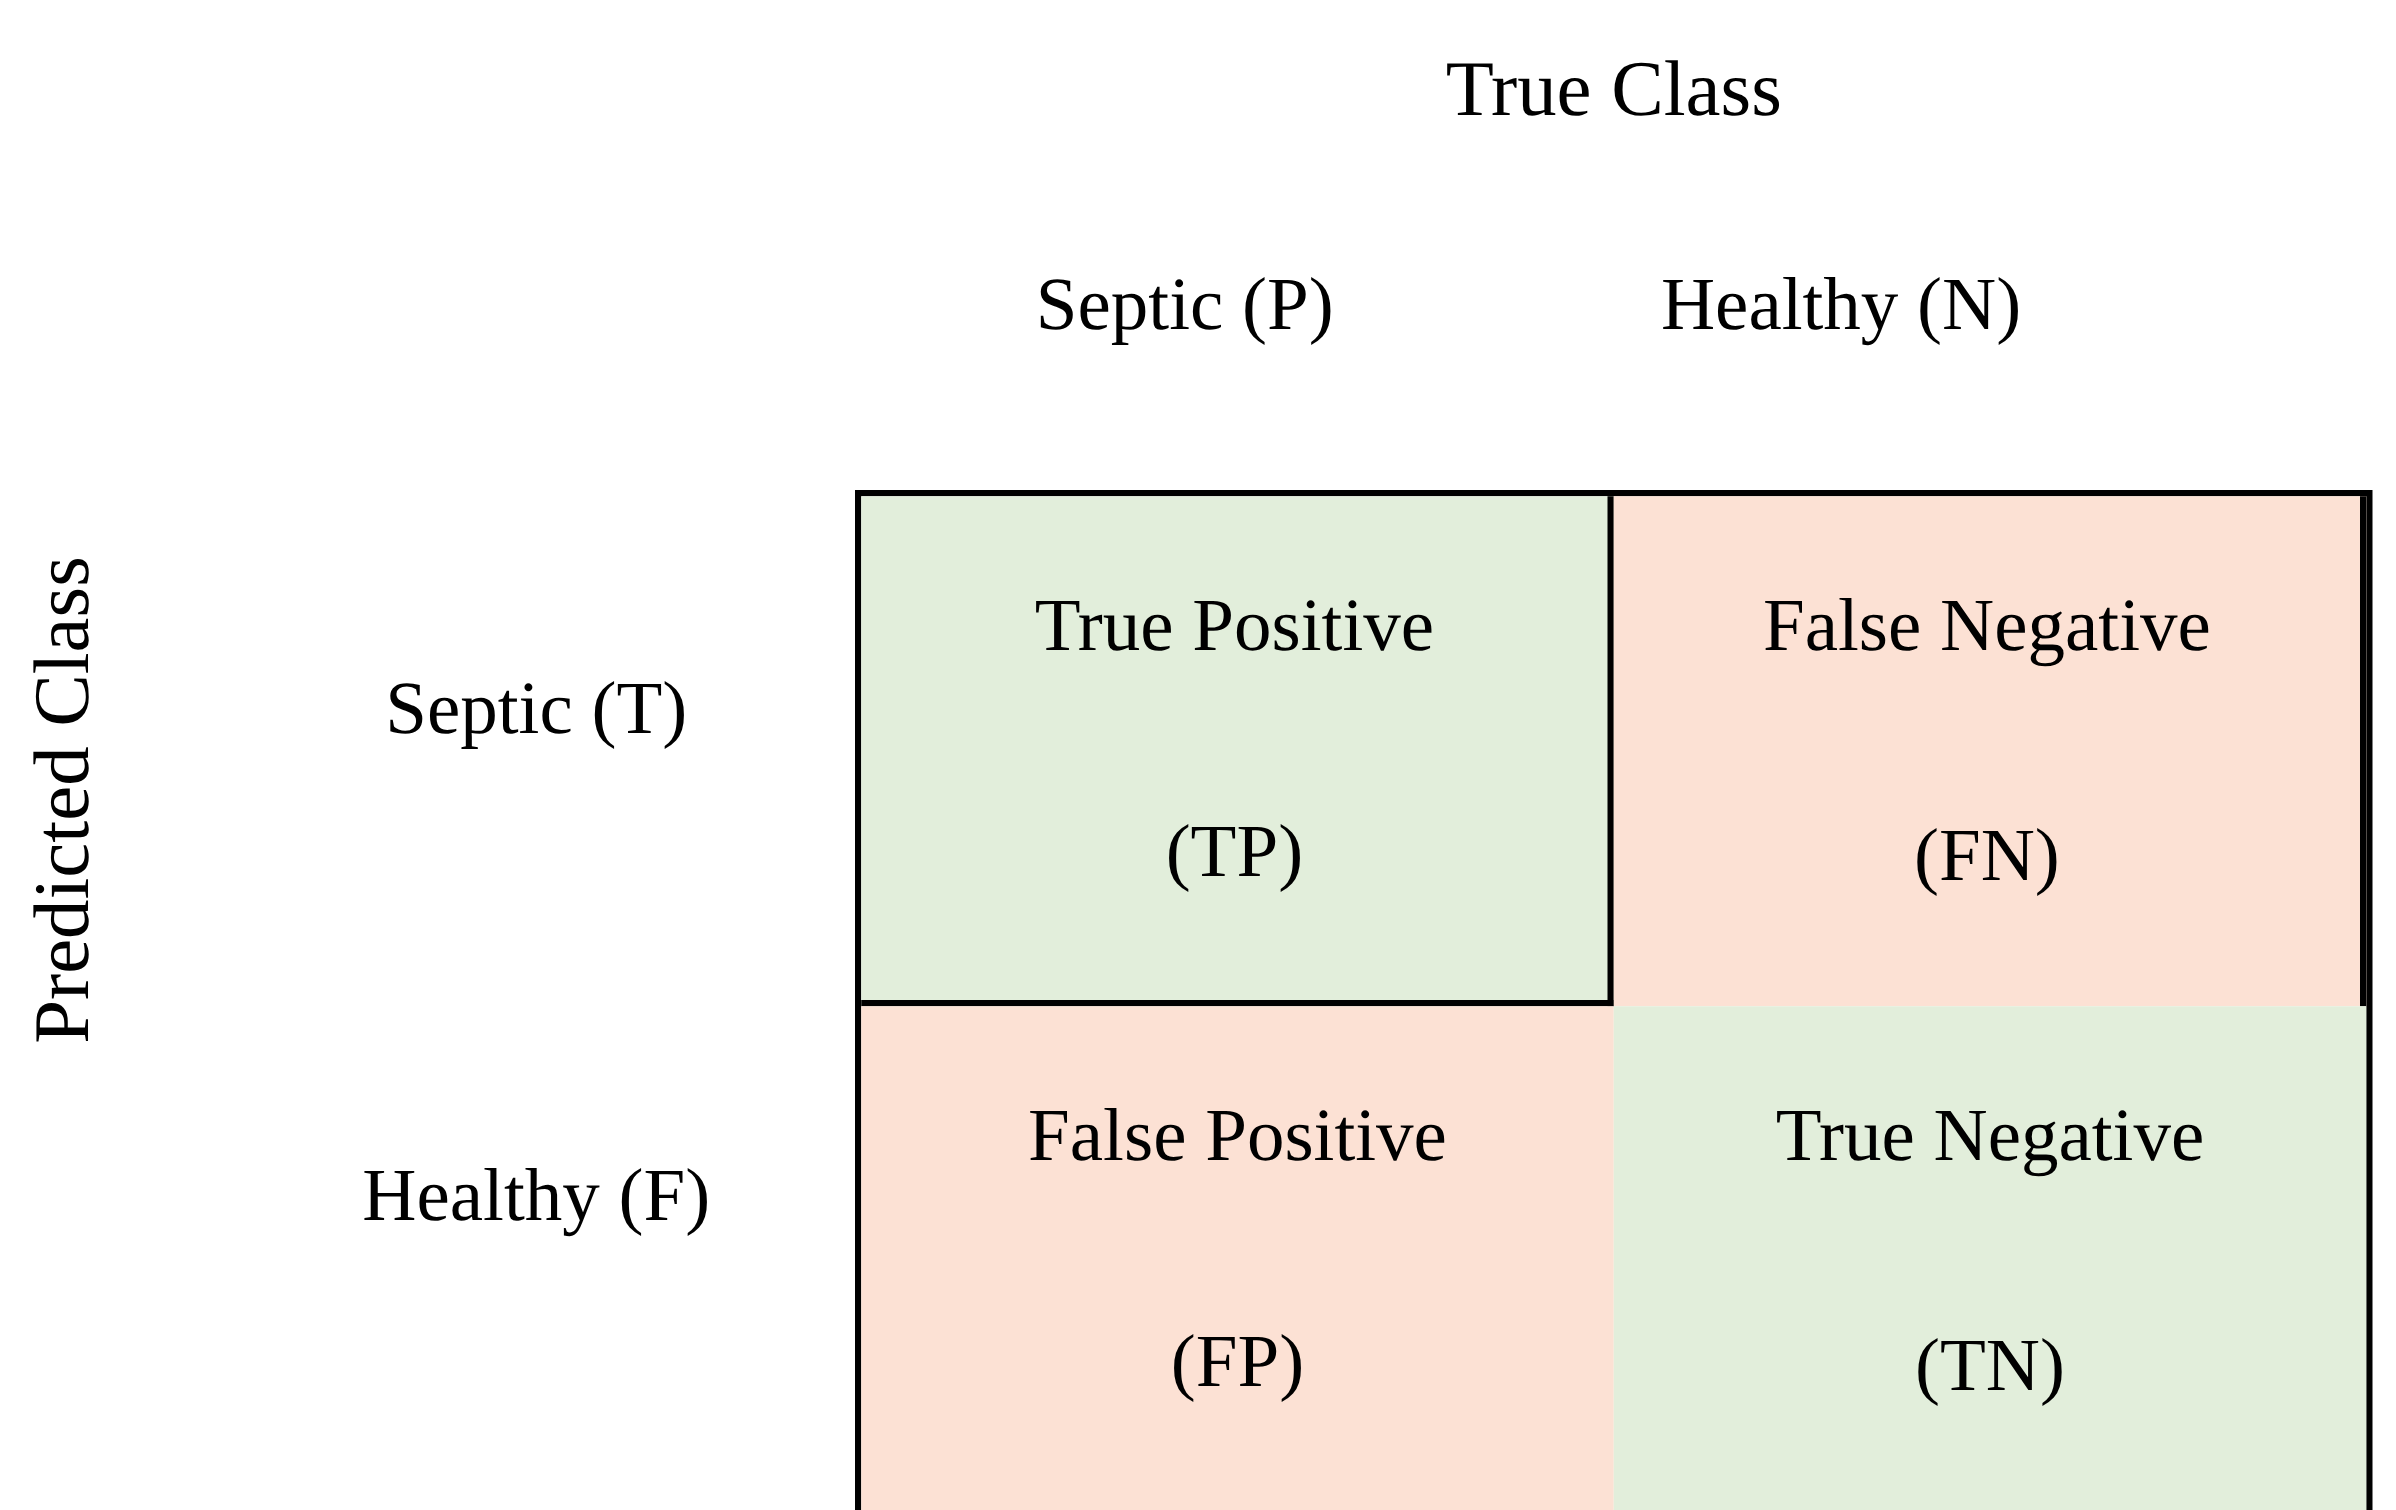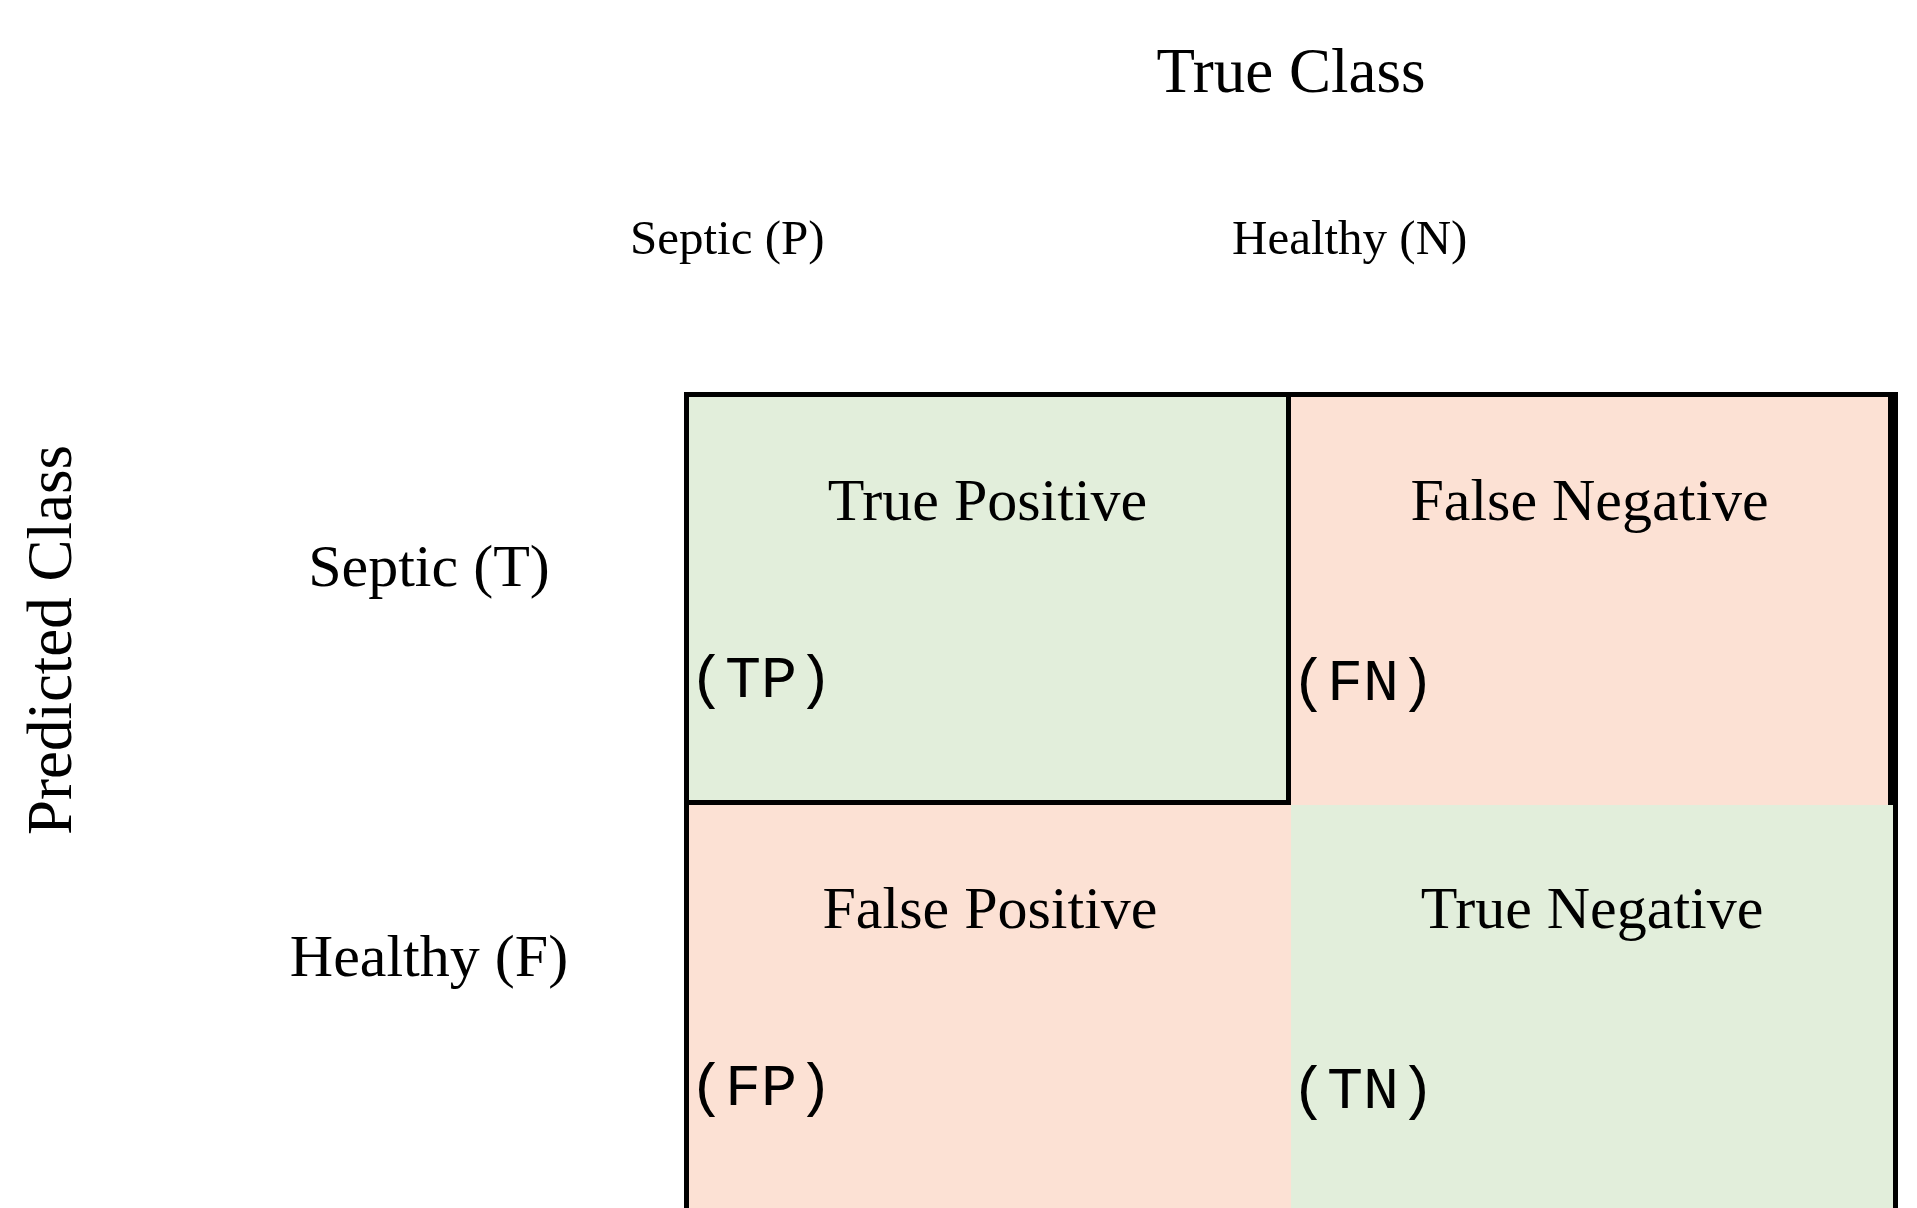--- a/index.html
+++ b/index.html
@@ -30,27 +30,27 @@
     text-align: center;
     font-size: 63px;
     line-height: 1;
     white-space: nowrap;
   }
 
   
   .col-header {
     position: absolute;
     top: 177px;
-    font-size: 49px;
+    font-size: 60px;
     line-height: 1;
-    text-align: left;
+    text-align: right;
     white-space: nowrap;
   }
   #col-header-0 { left: 630px; width: 437px; }
-  #col-header-1 { left: 1232px; width: 437px; }
+  #col-header-1 { left: 1180px; width: 437px; }
 
   
   #predicted-class-title {
     position: absolute;
     left: 0px;
     top: 0px;
     width: 100px;
     height: 1208px;
   }
   #predicted-class-title span {
@@ -108,24 +108,24 @@
     text-align: center;
     font-size: 60px;
     line-height: 1;
     white-space: nowrap;
   }
   .cell-abbr {
     position: absolute;
     left: 0;
     right: 0;
     top: 63%;
+    text-align: center;
     font-size: 60px;
     line-height: 1;
     white-space: nowrap;
-    font-family: Liberation Mono, monospace;
   }
 
   .bg-green { background: #E2EEDB; }
   .bg-pink  { background: #FCE1D4; }
 </style>
 </head>
 <body>
 
 <div id="figure">
 

